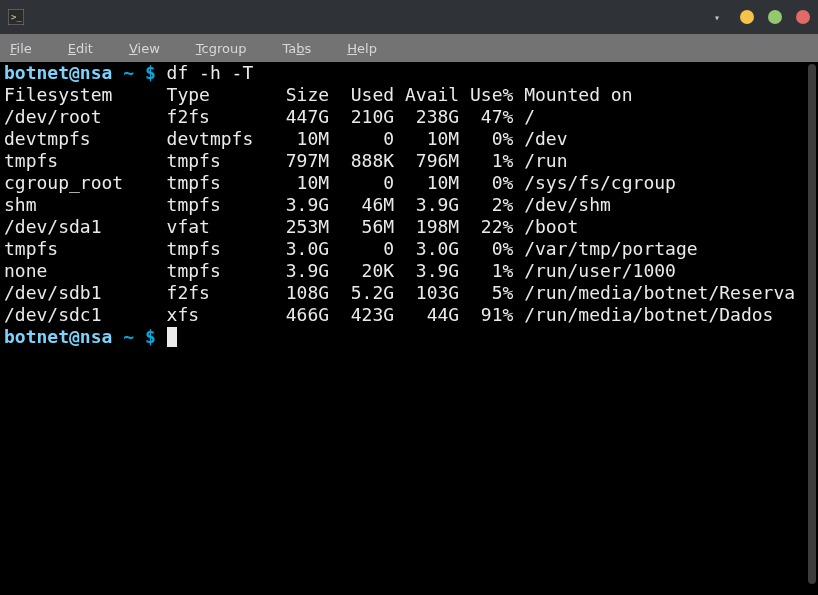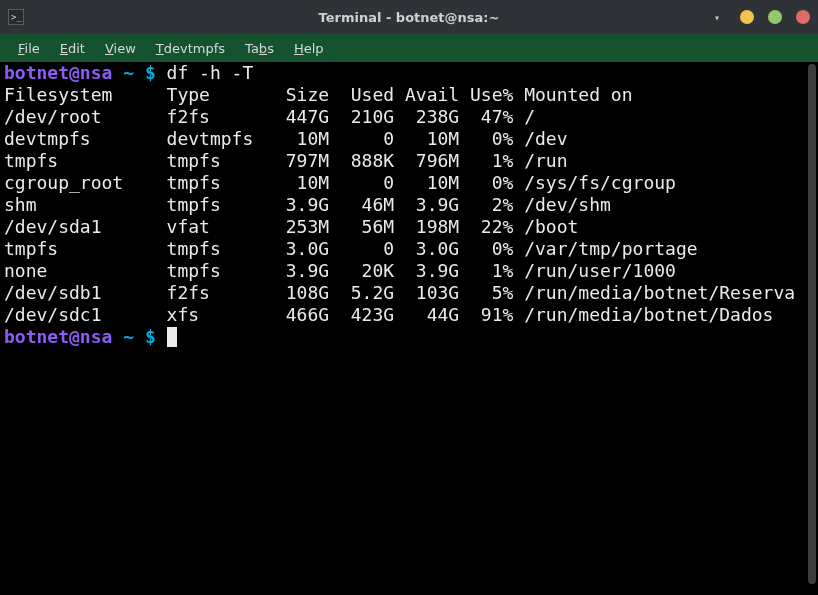--- a/index.html
+++ b/index.html
@@ -5,58 +5,57 @@
   html,body{margin:0;padding:0;width:818px;height:595px;background:#2b2f33;font-family:'DejaVu Sans Mono','Liberation Mono',monospace;overflow:hidden;}
   .titlebar{height:34px;background:#2f3337;display:flex;align-items:center;position:relative;}
   .titlebar .appicon{width:16px;height:16px;margin-left:8px;display:flex;align-items:center;justify-content:center;}
   .titlebar .title{position:absolute;left:0;right:0;text-align:center;color:#d0d0d0;font-family:'DejaVu Sans','Liberation Sans',sans-serif;font-size:13px;font-weight:bold;pointer-events:none;}
   .titlebar .winbtns{position:absolute;right:8px;top:0;height:34px;display:flex;align-items:center;gap:14px;}
   .winbtn{width:14px;height:14px;border-radius:50%;}
   .win-min{background:#f3c34b;}
   .win-max{background:#95c76f;}
   .win-close{background:#e06b65;}
   .win-menu-caret{color:#c8c8c8;font-size:10px;margin-right:6px;}
-  .menubar{height:28px;background:#14532d;display:flex;align-items:center;padding:0 8px;gap:0;font-family:'DejaVu Sans','Liberation Sans',sans-serif;}
+  .menubar{height:28px;background:#737373;display:flex;align-items:center;padding:0 0;gap:16px;font-family:'DejaVu Sans','Liberation Sans',sans-serif;}
   .menuitem{color:#d8d8d8;font-size:13px;padding:4px 10px;cursor:default;}
   .menuitem .ul{text-decoration:underline;}
   .termwrap{position:absolute;top:62px;left:0;right:0;bottom:0;background:#000;}
   .term{position:absolute;top:0;left:4px;right:14px;bottom:0;color:#eaeaea;font-size:18px;line-height:22px;white-space:pre;}
-  .prompt-user{color:#8b5cf6;font-weight:bold;}
+  .prompt-user{color:#7dd3fc;font-weight:bold;}
   .prompt-path{color:#00aadd;font-weight:bold;}
   .prompt-dollar{color:#00aadd;font-weight:bold;}
   .cmd{color:#eaeaea;margin-top:24px;}
   .row{display:block;}
   .cursor{display:inline-block;width:10px;height:20px;background:#eaeaea;vertical-align:text-bottom;}
   .scrollbar{position:absolute;top:0;right:0;width:12px;bottom:0;background:#000;}
   .scrollthumb{position:absolute;top:2px;left:2px;right:2px;height:520px;background:#3c3c3c;border-radius:5px;}
 </style>
 </head>
 <body>
 
 <div class="titlebar">
   <span class="appicon">
     <svg width="16" height="16" viewBox="0 0 16 16">
         <rect x="0" y="0" width="16" height="16" fill="#2a2a2a" stroke="#888" stroke-width="1"></rect>
         <text x="3" y="11" font-size="9" fill="#ccc" font-family="monospace">&gt;_</text>
       </svg>
   </span>
-  <div class="title">Terminal - botnet@nsa:~</div>
   <div class="winbtns">
     <span class="win-menu-caret">▾</span>
     <div class="winbtn win-min"></div>
     <div class="winbtn win-max"></div>
     <div class="winbtn win-close"></div>
   </div>
 </div>
 
 <div class="menubar">
   <div class="menuitem"><span class="ul">F</span><span>ile</span></div>
   <div class="menuitem"><span class="ul">E</span><span>dit</span></div>
   <div class="menuitem"><span class="ul">V</span><span>iew</span></div>
-  <div class="menuitem"><span class="ul">T</span><span>devtmpfs</span></div>
+  <div class="menuitem"><span class="ul">T</span><span>cgroup</span></div>
   <div class="menuitem"><span>Ta</span><span class="ul">b</span><span>s</span></div>
   <div class="menuitem"><span class="ul">H</span><span>elp</span></div>
 </div>
 
 <div class="termwrap">
   <div class="term" id="term"><span class="row"><span class="prompt-user">botnet@nsa</span> <span class="prompt-path">~</span> <span class="prompt-dollar">$</span> <span class="cmd">df -h -T</span></span><span class="row">Filesystem     Type       Size  Used Avail Use% Mounted on</span><span class="row">/dev/root      f2fs       447G  210G  238G  47% /</span><span class="row">devtmpfs       devtmpfs    10M     0   10M   0% /dev</span><span class="row">tmpfs          tmpfs      797M  888K  796M   1% /run</span><span class="row">cgroup_root    tmpfs       10M     0   10M   0% /sys/fs/cgroup</span><span class="row">shm            tmpfs      3.9G   46M  3.9G   2% /dev/shm</span><span class="row">/dev/sda1      vfat       253M   56M  198M  22% /boot</span><span class="row">tmpfs          tmpfs      3.0G     0  3.0G   0% /var/tmp/portage</span><span class="row">none           tmpfs      3.9G   20K  3.9G   1% /run/user/1000</span><span class="row">/dev/sdb1      f2fs       108G  5.2G  103G   5% /run/media/botnet/Reserva</span><span class="row">/dev/sdc1      xfs        466G  423G   44G  91% /run/media/botnet/Dados</span><span class="row"><span class="prompt-user">botnet@nsa</span> <span class="prompt-path">~</span> <span class="prompt-dollar">$</span> <span class="cursor"></span></span></div>
   <div class="scrollbar">
     <div class="scrollthumb"></div>
   </div>
 </div>

